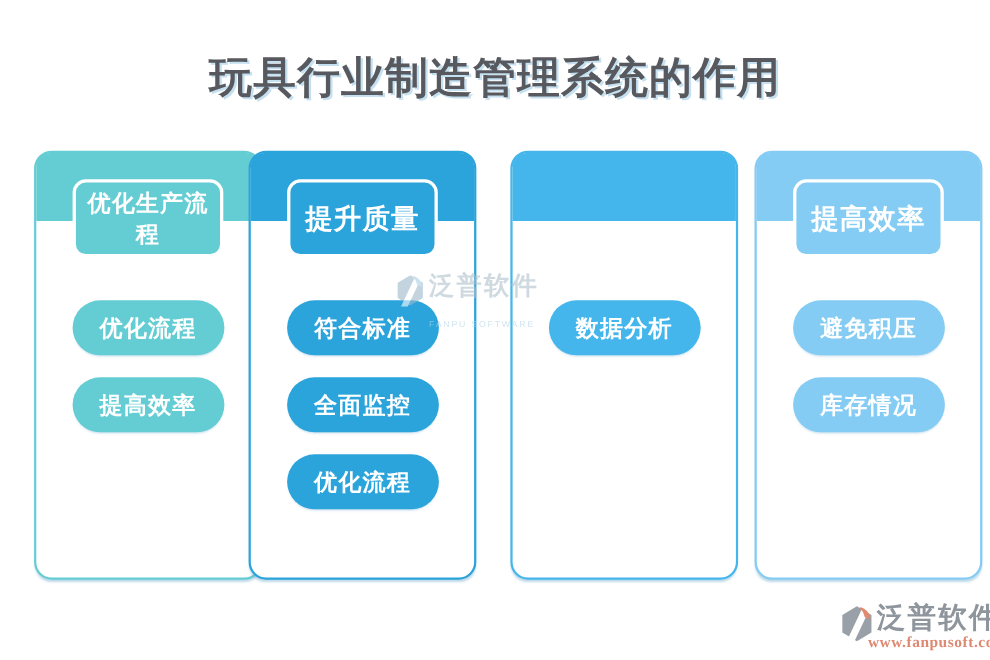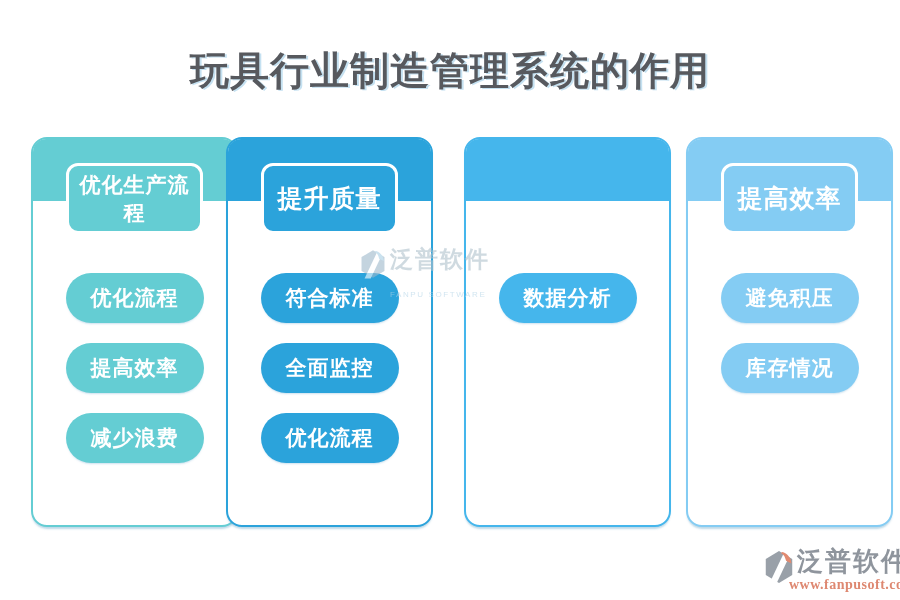--- a/index.html
+++ b/index.html
@@ -72,23 +72,20 @@
     <div class="hdr">
       <span>优化生产流程</span>
     </div>
     <div class="pills">
       <div class="pill">
           <span>优化流程</span>
         </div>
       <div class="pill">
           <span>提高效率</span>
         </div>
-      <div class="pill">
-          <span>减少浪费</span>
-        </div>
     </div>
   </section>
 
   <section class="card p2" style="--col: #2ba3db;">
     <div class="band"></div>
     <div class="hdr">
       <span>提升质量</span>
     </div>
     <div class="pills">
       <div class="pill">

